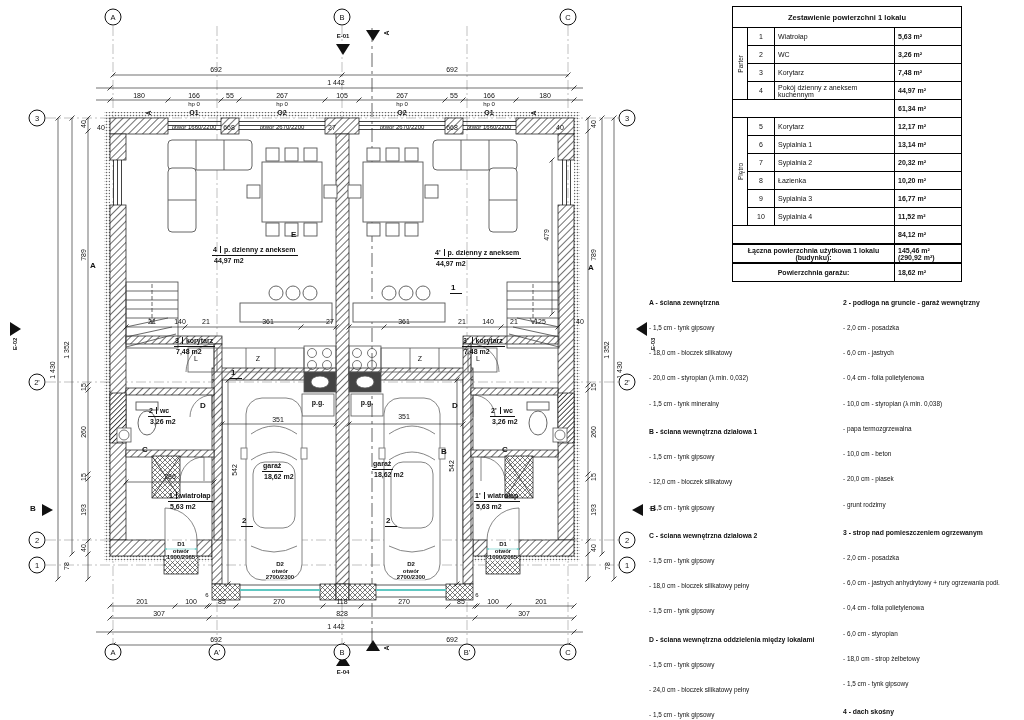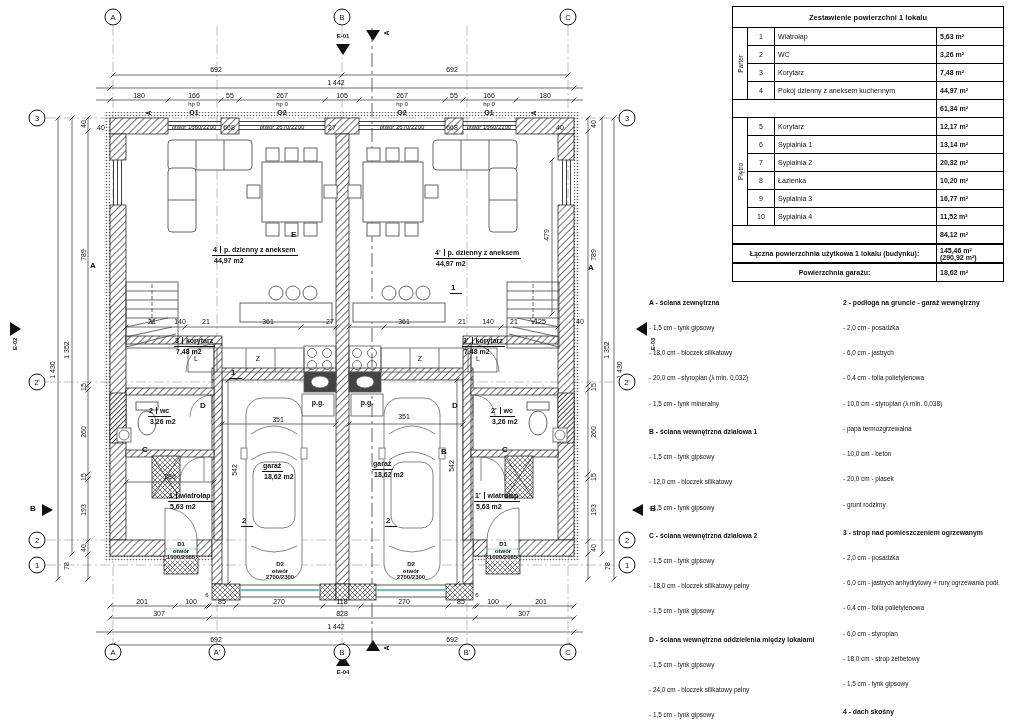--- a/index.html
+++ b/index.html
@@ -18,21 +18,21 @@
   .rm .l1{border-bottom:1px solid #111;display:inline-block;padding:0 2px 1px 1px}
   .rm .nm{border-left:1px solid #111;margin-left:3px;padding-left:3px}
   .rm .ar{display:block;padding:1px 2px}
   .dl{position:absolute;font-size:6px;font-weight:bold;line-height:6.5px;text-align:center;
       transform:translateX(-50%);z-index:4;background:rgba(255,255,255,.6)}
   .fm{position:absolute;font-weight:bold;font-size:8px;border-bottom:1px solid #111;
       padding:0 7px 1px 1px;line-height:9px;z-index:4}
   .wl{position:absolute;font-weight:bold;font-size:8px;line-height:8px;z-index:4}
   .lg{position:absolute;font-size:6.4px;line-height:8.4px;white-space:pre}
   .lg .t{font-weight:bold;font-size:6.8px;margin-top:3px}
-  table.tb{position:absolute;left:732px;top:6px;width:272px;border-collapse:collapse;
+  table.tb{position:absolute;left:732px;top:6px;width:230px;border-collapse:collapse;
            font-size:7px;z-index:6}
   .tb td{border:1px solid #000;padding:1px 3px;height:15px;vertical-align:middle}
   .tb .ttl{font-weight:bold;text-align:center;font-size:7.5px;height:18px}
   .tb .grp{width:14px;padding:0}
   .tb .grp span{writing-mode:vertical-rl;transform:rotate(180deg);font-size:6.5px;display:block;margin:0 auto}
   .tb .no{width:20px;text-align:center}
   .tb .ar{width:60px;font-weight:bold}
   .tb .sub td{font-weight:bold}
   .tb .tot td{font-weight:bold;border-top:2px solid #000}
 </style>

